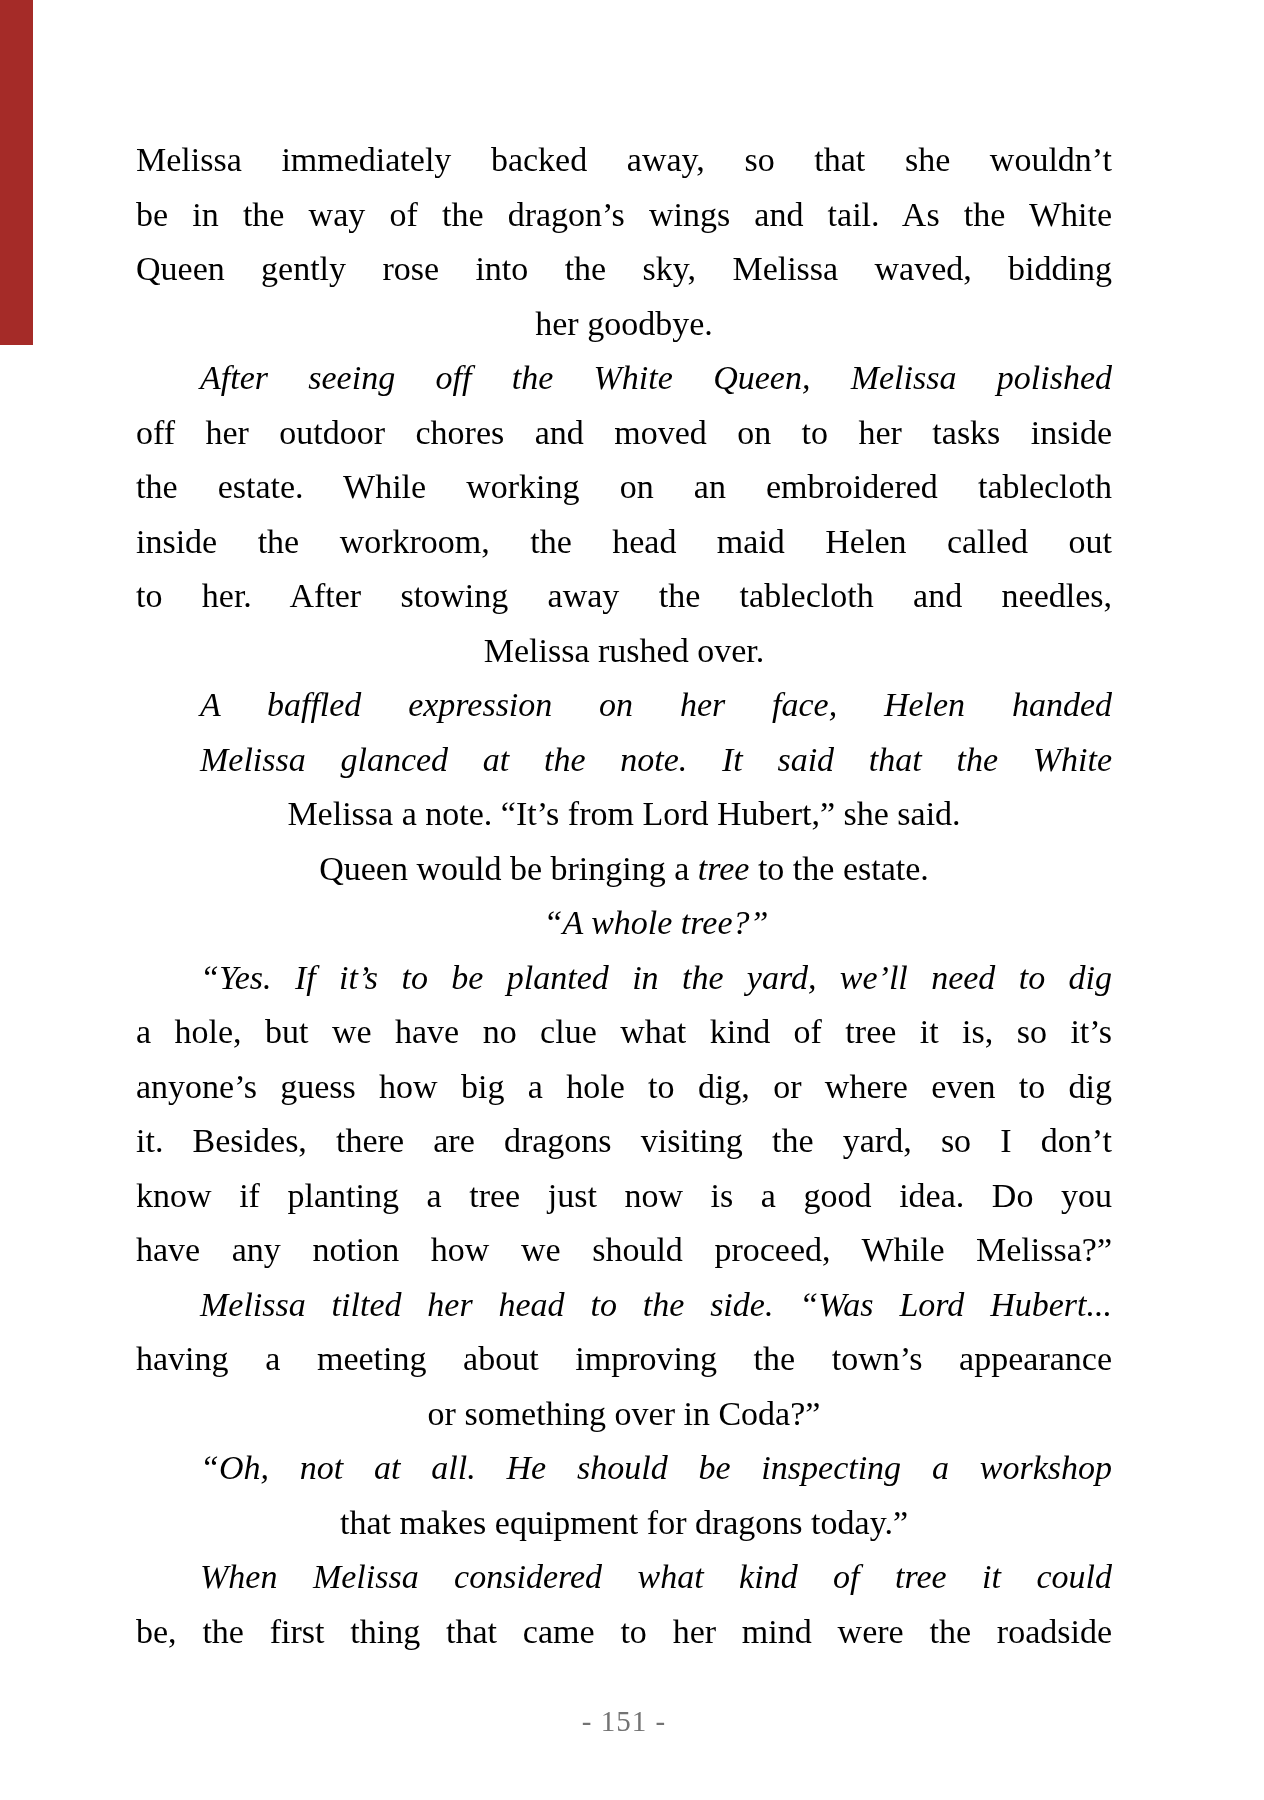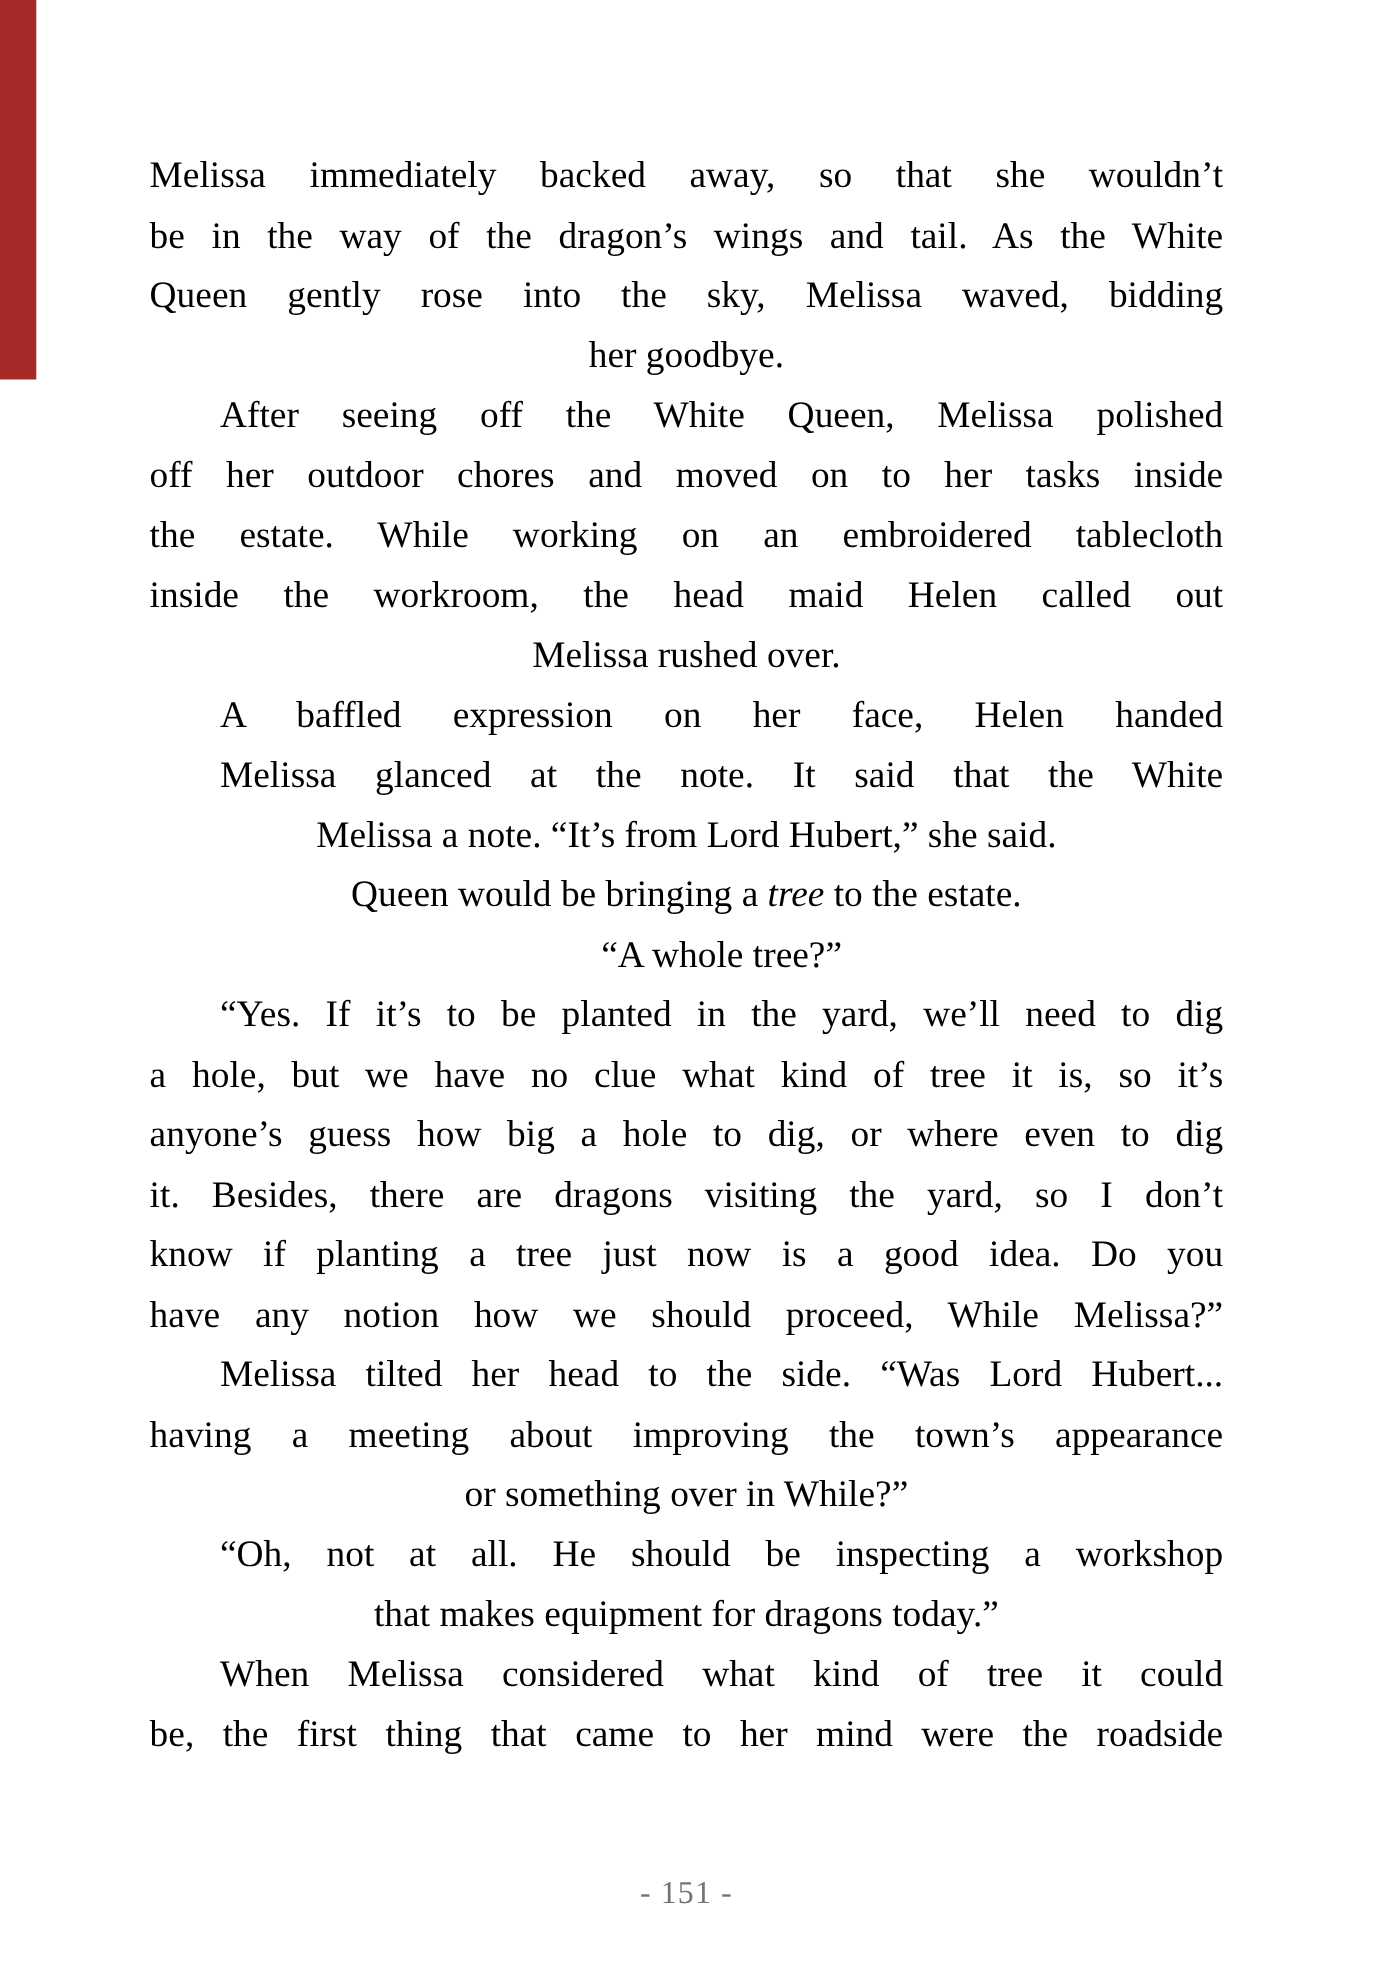--- a/index.html
+++ b/index.html
@@ -38,20 +38,21 @@
     text-align: center;
     overflow: hidden;
     white-space: normal;
   }
   .line.j {
     text-align: justify;
     text-align-last: justify;
   }
   .line.ind {
     text-indent: 64px;
+    font-style: italic;
   }
   .it {
     font-style: italic;
   }
   #page-number {
     position: absolute;
     left: 136px;
     top: 1705px;
     width: 976px;
     text-align: center;
@@ -67,34 +68,35 @@
   <div id="ribbon" style="background: rgb(165, 43, 40);"></div>
   <div id="body-text">
       <div class="line j"><span>Melissa immediately backed away, so that she wouldn’t</span></div>
       <div class="line j"><span>be in the way of the dragon’s wings and tail. As the White</span></div>
       <div class="line j"><span>Queen gently rose into the sky, Melissa waved, bidding</span></div>
       <div class="line"><span>her goodbye.</span></div>
       <div class="line j ind"><span>After seeing off the White Queen, Melissa polished</span></div>
       <div class="line j"><span>off her outdoor chores and moved on to her tasks inside</span></div>
       <div class="line j"><span>the estate. While working on an embroidered tablecloth</span></div>
       <div class="line j"><span>inside the workroom, the head maid Helen called out</span></div>
+      <div class="line j"><span>to her. After stowing away the tablecloth and needles,</span></div>
       <div class="line"><span>Melissa rushed over.</span></div>
       <div class="line j ind"><span>A baffled expression on her face, Helen handed</span></div>
       <div class="line j ind"><span>Melissa glanced at the note. It said that the White</span></div>
       <div class="line"><span>Melissa a note. “It’s from Lord Hubert,” she said.</span></div>
       <div class="line"><span>Queen would be bringing a </span><span class="it">tree</span><span> to the estate.</span></div>
       <div class="line ind"><span>“A whole tree?”</span></div>
       <div class="line j ind"><span>“Yes. If it’s to be planted in the yard, we’ll need to dig</span></div>
       <div class="line j"><span>a hole, but we have no clue what kind of tree it is, so it’s</span></div>
       <div class="line j"><span>anyone’s guess how big a hole to dig, or where even to dig</span></div>
       <div class="line j"><span>it. Besides, there are dragons visiting the yard, so I don’t</span></div>
       <div class="line j"><span>know if planting a tree just now is a good idea. Do you</span></div>
       <div class="line j"><span>have any notion how we should proceed, While Melissa?”</span></div>
       <div class="line j ind"><span>Melissa tilted her head to the side. “Was Lord Hubert...</span></div>
       <div class="line j"><span>having a meeting about improving the town’s appearance</span></div>
-      <div class="line"><span>or something over in While?”</span></div>
+      <div class="line"><span>or something over in Coda?”</span></div>
       <div class="line j ind"><span>“Oh, not at all. He should be inspecting a workshop</span></div>
       <div class="line"><span>that makes equipment for dragons today.”</span></div>
       <div class="line j ind"><span>When Melissa considered what kind of tree it could</span></div>
       <div class="line j"><span>be, the first thing that came to her mind were the roadside</span></div>
     </div>
   <div id="page-number">- 151 -</div>
 </div>
 
 </body></html>

